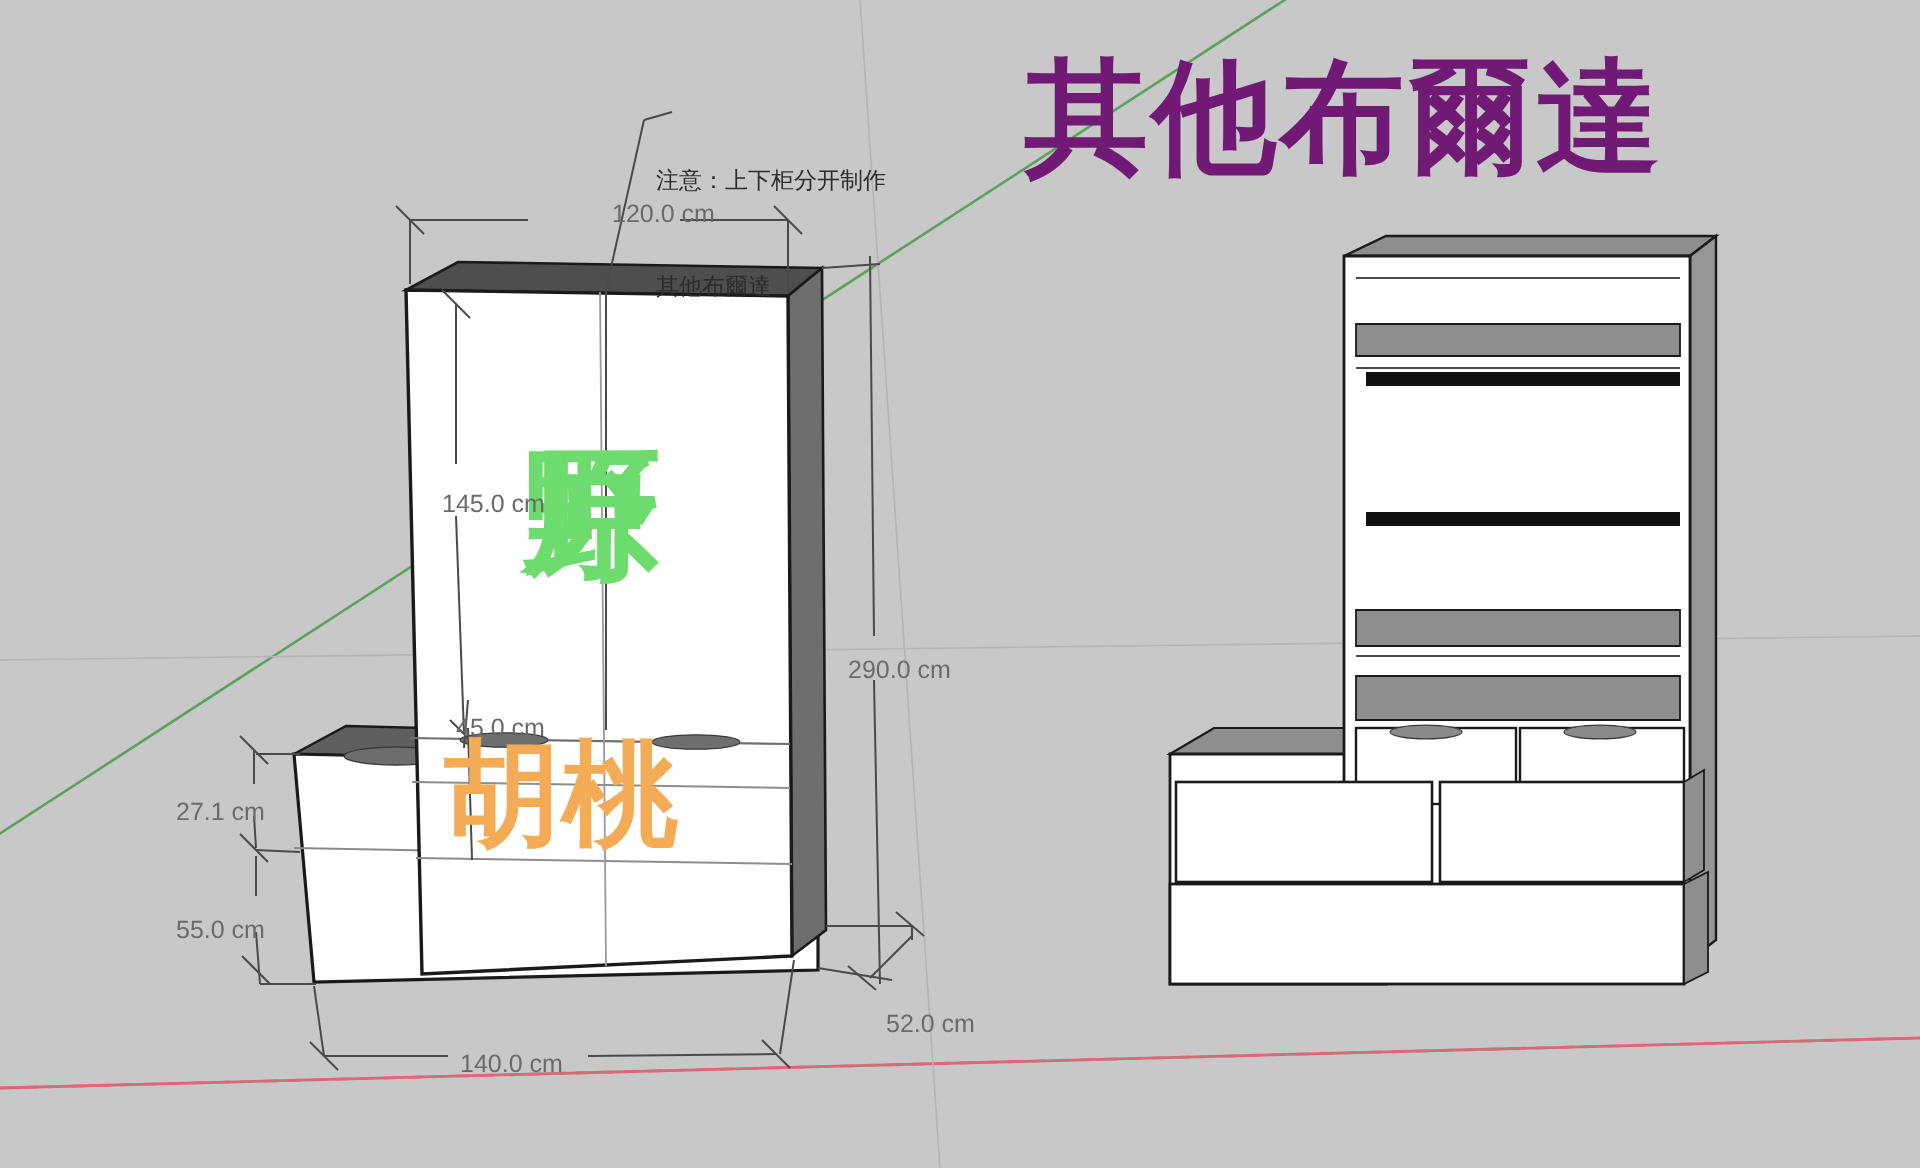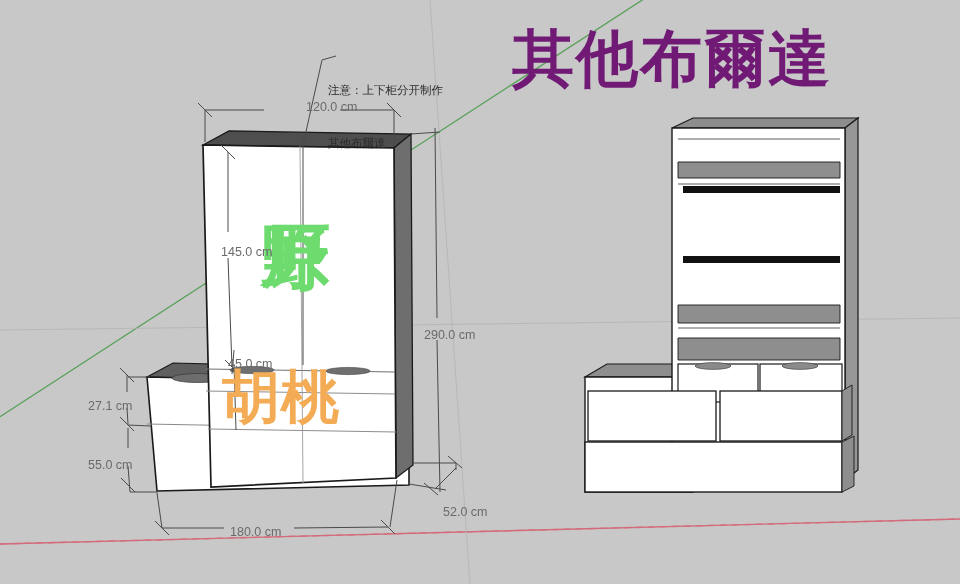--- a/index.html
+++ b/index.html
@@ -220,16 +220,16 @@
   <div class="txt-overlay" id="label-orange">胡桃</div>
 
   <div id="dim-labels">
       <div class="dim-label" style="left: 270px; top: 100px; margin-left: 36px;">120.0 cm</div>
       <div class="dim-label" style="left: 221px; top: 245px;">145.0 cm</div>
       <div class="dim-label" style="left: 424px; top: 328px;">290.0 cm</div>
       <div class="dim-label" style="left: 228px; top: 357px; text-align: right;">45.0 cm</div>
       <div class="dim-label" style="left: 88px; top: 399px;">27.1 cm</div>
       <div class="dim-label" style="left: 88px; top: 458px; text-align: right;">55.0 cm</div>
       <div class="dim-label" style="left: 443px; top: 477px; margin-top: 28px;">52.0 cm</div>
-      <div class="dim-label" style="left: 230px; top: 525px;">180.0 cm</div>
+      <div class="dim-label" style="left: 230px; top: 525px;">140.0 cm</div>
     </div>
 
 </div>
 
 </body></html>

